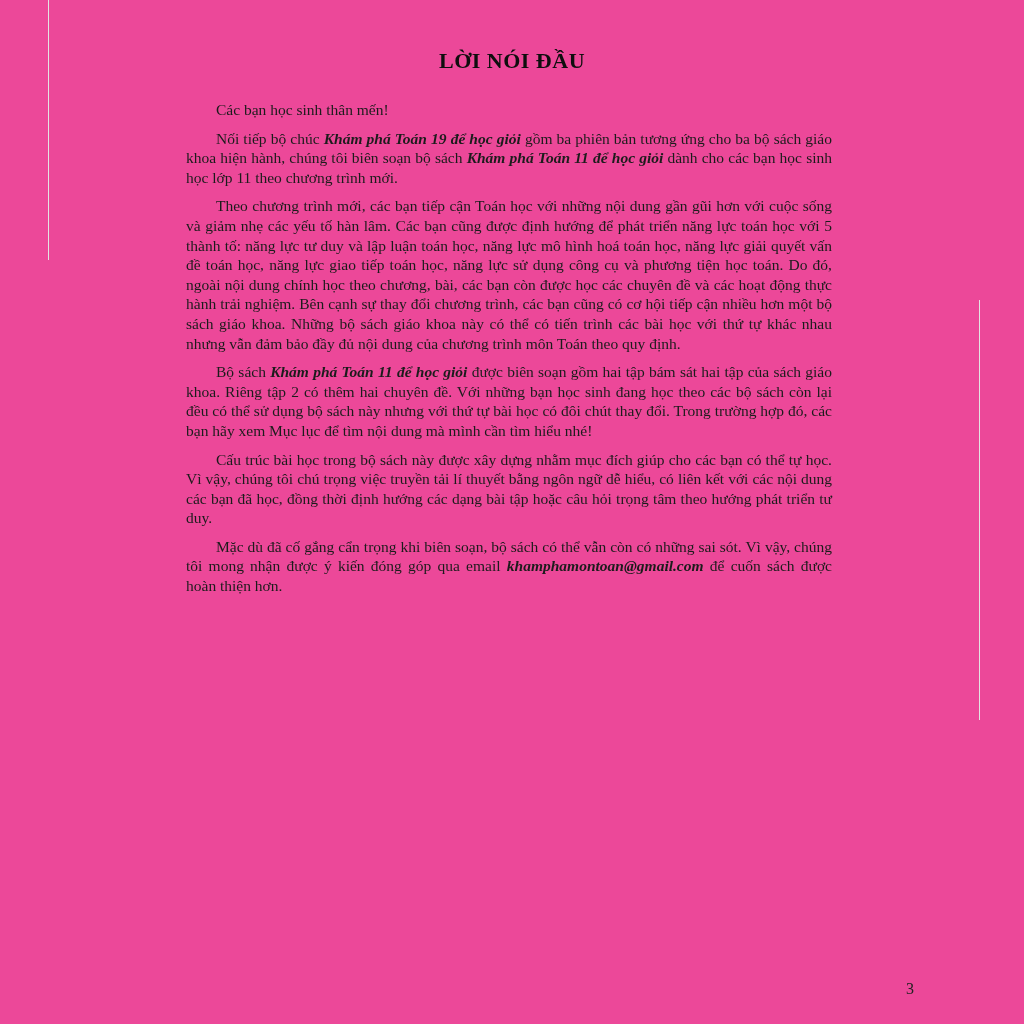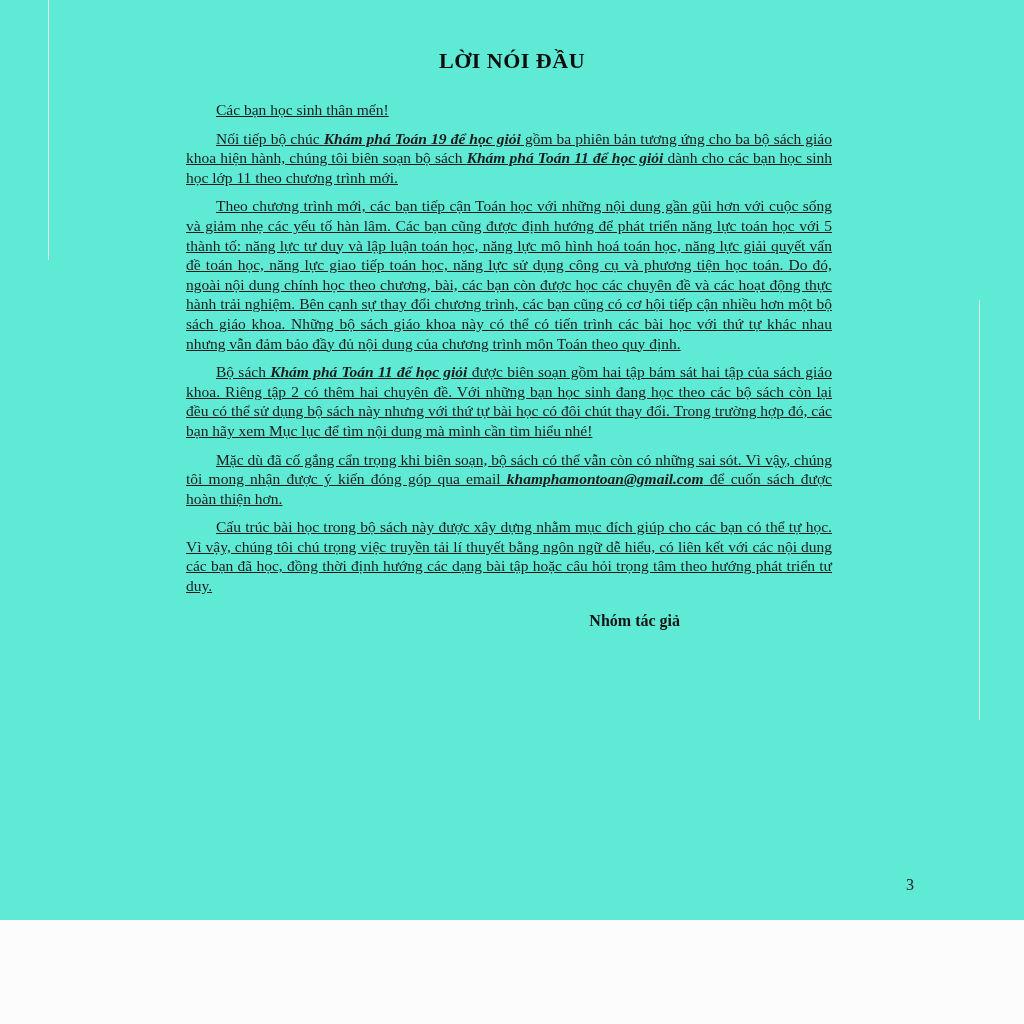--- a/index.html
+++ b/index.html
@@ -5,42 +5,41 @@
   * { margin: 0; padding: 0; box-sizing: border-box; }
   html, body { width: 1024px; height: 1024px; }
   body {
     background: #fcfcfc;
     font-family: "Liberation Serif", "DejaVu Serif", serif;
     color: #1c1c1c;
   }
   .page {
     position: relative;
     width: 1024px;
-    height: 920px;
-    background: #5eead4;
+    height: 1024px;
+    background: #ec4899;
     overflow: hidden;
   }
   .scan-edge {
     position: absolute;
     width: 1px;
     background: #e3e3e3;
   }
   .scan-edge.left  { left: 48px;  top: 0;     height: 260px; }
   .scan-edge.right { right: 44px; top: 300px; height: 420px; }
   .title {
     text-align: center;
     font-size: 22px;
     font-weight: bold;
     letter-spacing: 0.5px;
     padding-top: 48px;
     color: #0e0e0e;
   }
   .body-text {
     margin: 26px 192px 0 186px;
-    text-decoration: underline;
   }
   .para {
     font-size: 15.5px;
     line-height: 19.6px;
     text-align: justify;
     text-indent: 30px;
     margin-bottom: 9px;
     color: #1c1c1c;
   }
   .bold-italic {
@@ -70,20 +69,19 @@
   <div class="scan-edge left"></div>
   <div class="scan-edge right"></div>
 
   <h1 class="title">LỜI NÓI ĐẦU</h1>
 
   <div class="body-text">
       <p class="para"><span>Các bạn học sinh thân mến!</span></p>
       <p class="para"><span>Nối tiếp bộ chúc </span><span class="bold-italic">Khám phá Toán 19 để học giỏi</span><span> gồm ba phiên bản tương ứng cho ba bộ sách giáo khoa hiện hành, chúng tôi biên soạn bộ sách </span><span class="bold-italic">Khám phá Toán 11 để học giỏi</span><span> dành cho các bạn học sinh học lớp 11 theo chương trình mới.</span></p>
       <p class="para"><span>Theo chương trình mới, các bạn tiếp cận Toán học với những nội dung gần gũi hơn với cuộc sống và giảm nhẹ các yếu tố hàn lâm. Các bạn cũng được định hướng để phát triển năng lực toán học với 5 thành tố: năng lực tư duy và lập luận toán học, năng lực mô hình hoá toán học, năng lực giải quyết vấn đề toán học, năng lực giao tiếp toán học, năng lực sử dụng công cụ và phương tiện học toán. Do đó, ngoài nội dung chính học theo chương, bài, các bạn còn được học các chuyên đề và các hoạt động thực hành trải nghiệm. Bên cạnh sự thay đổi chương trình, các bạn cũng có cơ hội tiếp cận nhiều hơn một bộ sách giáo khoa. Những bộ sách giáo khoa này có thể có tiến trình các bài học với thứ tự khác nhau nhưng vẫn đảm bảo đầy đủ nội dung của chương trình môn Toán theo quy định.</span></p>
       <p class="para"><span>Bộ sách </span><span class="bold-italic">Khám phá Toán 11 để học giỏi</span><span> được biên soạn gồm hai tập bám sát hai tập của sách giáo khoa. Riêng tập 2 có thêm hai chuyên đề. Với những bạn học sinh đang học theo các bộ sách còn lại đều có thể sử dụng bộ sách này nhưng với thứ tự bài học có đôi chút thay đổi. Trong trường hợp đó, các bạn hãy xem Mục lục để tìm nội dung mà mình cần tìm hiểu nhé!</span></p>
+      <p class="para"><span>Cấu trúc bài học trong bộ sách này được xây dựng nhằm mục đích giúp cho các bạn có thể tự học. Vì vậy, chúng tôi chú trọng việc truyền tải lí thuyết bằng ngôn ngữ dễ hiểu, có liên kết với các nội dung các bạn đã học, đồng thời định hướng các dạng bài tập hoặc câu hỏi trọng tâm theo hướng phát triển tư duy.</span></p>
       <p class="para"><span>Mặc dù đã cố gắng cẩn trọng khi biên soạn, bộ sách có thể vẫn còn có những sai sót. Vì vậy, chúng tôi mong nhận được ý kiến đóng góp qua email </span><span class="bold-italic">khamphamontoan@gmail.com</span><span> để cuốn sách được hoàn thiện hơn.</span></p>
-      <p class="para"><span>Cấu trúc bài học trong bộ sách này được xây dựng nhằm mục đích giúp cho các bạn có thể tự học. Vì vậy, chúng tôi chú trọng việc truyền tải lí thuyết bằng ngôn ngữ dễ hiểu, có liên kết với các nội dung các bạn đã học, đồng thời định hướng các dạng bài tập hoặc câu hỏi trọng tâm theo hướng phát triển tư duy.</span></p>
     </div>
 
-  <div class="signature">Nhóm tác giả</div>
 
   <div class="page-number">3</div>
 </div>
 
 </body></html>

